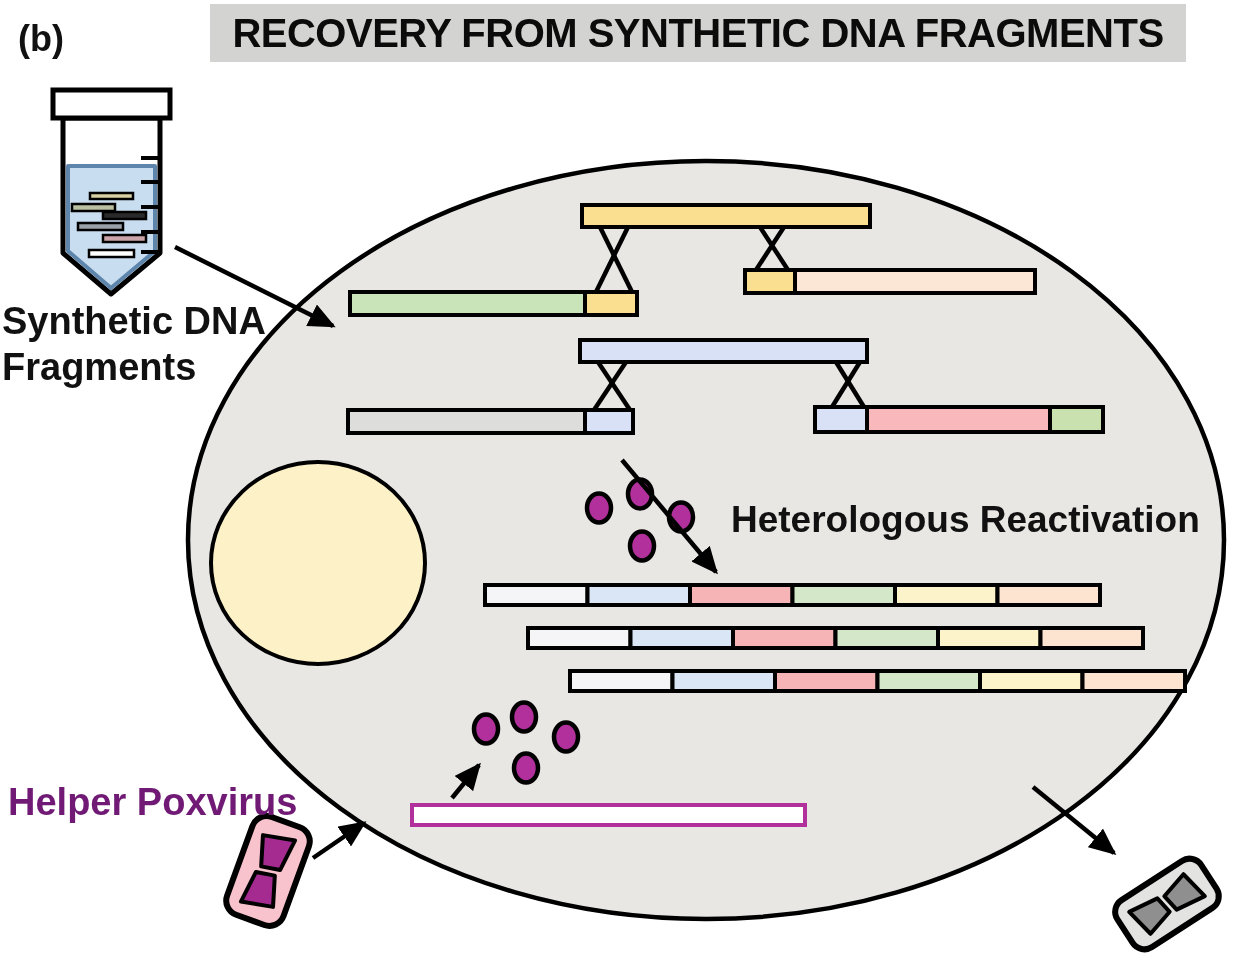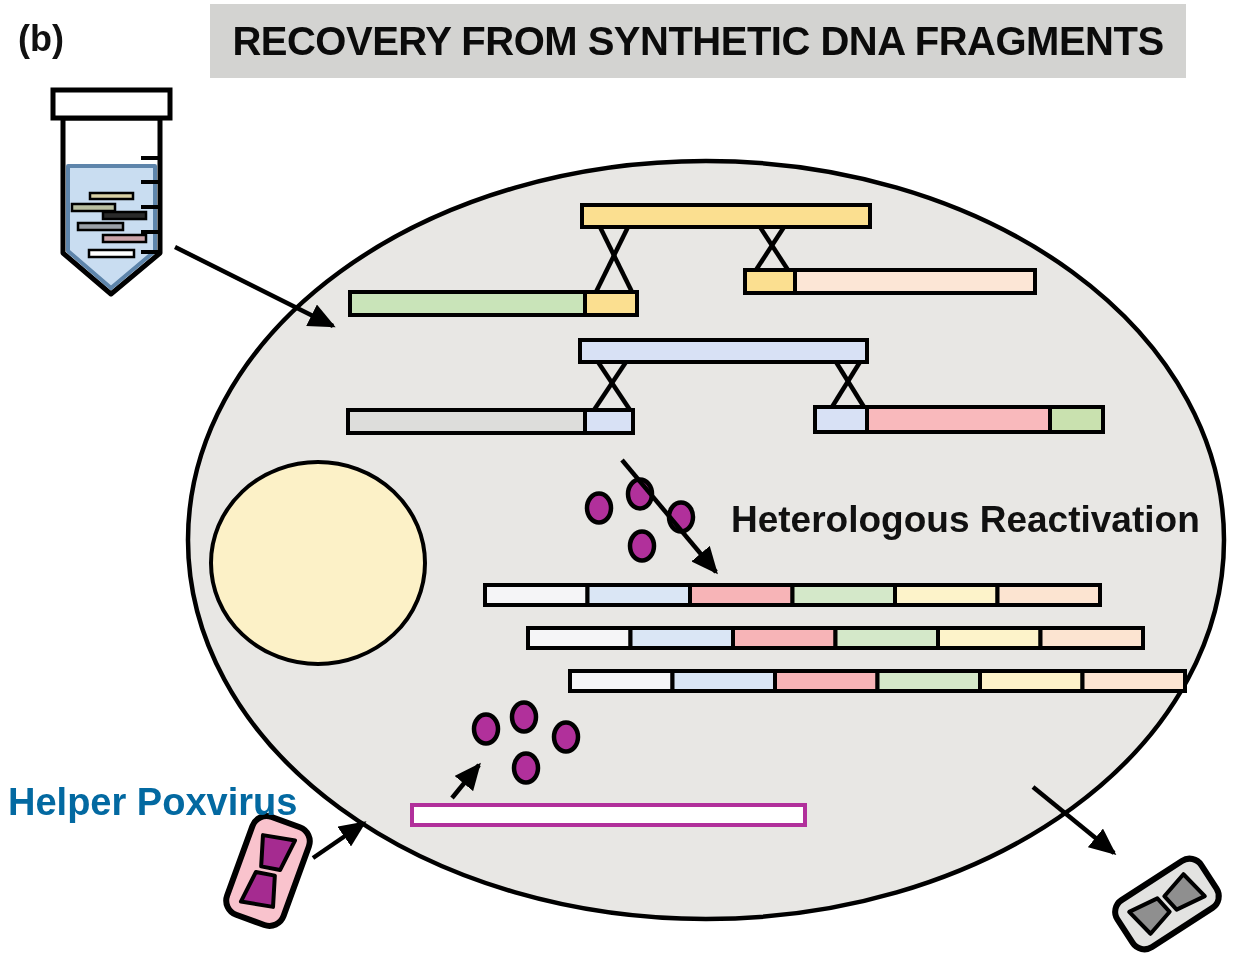--- a/index.html
+++ b/index.html
@@ -5,27 +5,27 @@
   html,body{margin:0;padding:0;}
   body{
     width:1250px;height:972px;position:relative;background:#ffffff;
     font-family:"Liberation Sans","DejaVu Sans",sans-serif;overflow:hidden;
   }
   #stage{position:absolute;inset:0;width:1250px;height:972px;}
   svg{position:absolute;left:0;top:0;}
   .txt{position:absolute;font-weight:bold;color:#111;white-space:nowrap;z-index:5;}
   #panel-label{left:18px;top:18px;font-size:36px;}
   #title-banner{
-    position:absolute;left:210px;top:4px;width:976px;height:74px;
+    position:absolute;left:210px;top:4px;width:976px;height:58px;
     background:#d3d3d1;display:flex;align-items:center;justify-content:center;z-index:4;
   }
   #title-banner .t{font-size:40px;font-weight:bold;letter-spacing:-0.5px;color:#0b0b0b;}
   #synthetic-label{left:2px;top:298px;font-size:38px;line-height:1.22;}
   #hetero-label{left:731px;top:499px;font-size:37px;}
-  #helper-label{left:8px;top:781px;font-size:38px;color:#0369a1;}
+  #helper-label{left:8px;top:781px;font-size:38px;color:#701a75;}
 </style>
 </head>
 <body>
 
 <div id="stage">
 
   <svg id="diagram-svg" width="1250" height="972" viewBox="0 0 1250 972">
     <defs>
       <marker id="ah" markerUnits="userSpaceOnUse" markerWidth="30" markerHeight="24" refX="24" refY="12" orient="auto">
         <path d="M0,0 L27,12 L0,24 Z" fill="#000"></path>
@@ -140,17 +140,21 @@
         <line x1="1033" y1="787" x2="1114" y2="853" stroke="#000" stroke-width="4.5" marker-end="url(#ah)"></line>
       </g>
   </svg>
 
   <div class="txt" id="panel-label">(b)</div>
 
   <div id="title-banner">
     <span class="t">RECOVERY FROM SYNTHETIC DNA FRAGMENTS</span>
   </div>
 
+  <div class="txt" id="synthetic-label">
+    <div>Synthetic DNA</div>
+    <div>Fragments</div>
+  </div>
 
   <div class="txt" id="hetero-label">Heterologous Reactivation</div>
 
   <div class="txt" id="helper-label">Helper Poxvirus</div>
 </div>
 
 </body></html>

